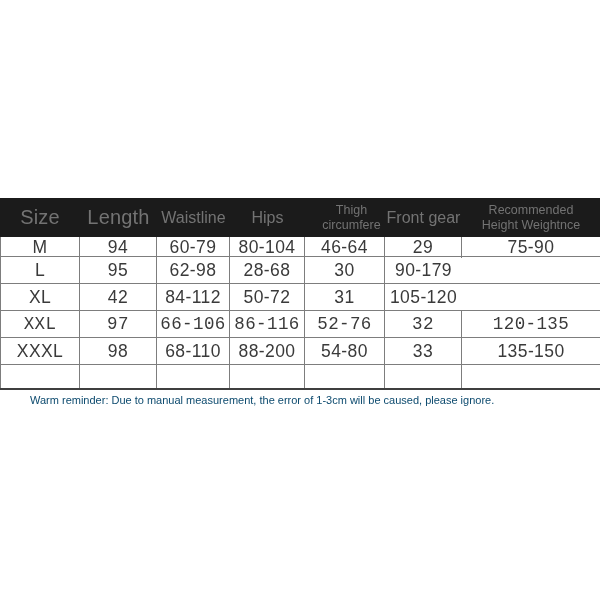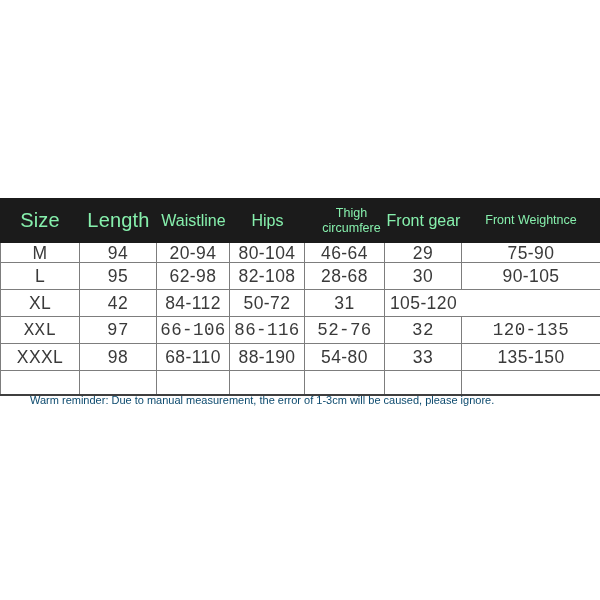--- a/index.html
+++ b/index.html
@@ -17,23 +17,23 @@
   }
   .size-table {
     position: absolute;
     left: 0;
     top: 198px;
     width: 600px;
   }
   .thead {
     display: grid;
     grid-template-columns: 80px 77px 73px 75px 80px 77px 138px;
-    height: 45px;
+    height: 39px;
     background: #1b1b1b;
-    color: #86efac;
+    color: #737373;
     align-items: center;
   }
   .th { text-align: center; }
   .th-lg { font-size: 20px; letter-spacing: 0.2px; }
   .th-md { font-size: 16px; }
   .th-sm { font-size: 12.5px; line-height: 14.5px; }
   .th-sm span { display: block; }
   .th-thigh { text-align: center; padding-left: 13px; }
   .tr {
     display: grid;
@@ -80,44 +80,44 @@
       <div class="th th-lg">Size</div>
       <div class="th th-lg">Length</div>
       <div class="th th-md">Waistline</div>
       <div class="th th-md">Hips</div>
       <div class="th th-sm th-thigh">
         <span>Thigh</span>
         <span>circumfere</span>
       </div>
       <div class="th th-md">Front gear</div>
       <div class="th th-sm">
-        <span>Front Weightnce</span>
+        <span>Recommended</span>
+        <span>Height Weightnce</span>
       </div>
     </div>
 
     <div class="tbody">
 
       <div class="tr">
         <div class="td">M</div>
         <div class="td">94</div>
-        <div class="td">20-94</div>
+        <div class="td">60-79</div>
         <div class="td">80-104</div>
         <div class="td">46-64</div>
         <div class="td">29</div>
         <div class="td">75-90</div>
       </div>
 
       <div class="tr">
         <div class="td">L</div>
         <div class="td">95</div>
         <div class="td">62-98</div>
-        <div class="td">82-108</div>
         <div class="td">28-68</div>
         <div class="td">30</div>
-        <div class="td">90-105</div>
+        <div class="td">90-179</div>
       </div>
 
       <div class="tr">
         <div class="td">XL</div>
         <div class="td">42</div>
         <div class="td">84-112</div>
         <div class="td">50-72</div>
         <div class="td">31</div>
         <div class="td">105-120</div>
       </div>
@@ -129,21 +129,21 @@
         <div class="td">86-116</div>
         <div class="td">52-76</div>
         <div class="td">32</div>
         <div class="td">120-135</div>
       </div>
 
       <div class="tr">
         <div class="td">XXXL</div>
         <div class="td">98</div>
         <div class="td">68-110</div>
-        <div class="td">88-190</div>
+        <div class="td">88-200</div>
         <div class="td">54-80</div>
         <div class="td">33</div>
         <div class="td">135-150</div>
       </div>
 
       <div class="tr tr-empty">
         <div class="td"></div>
         <div class="td"></div>
         <div class="td"></div>
         <div class="td"></div>

